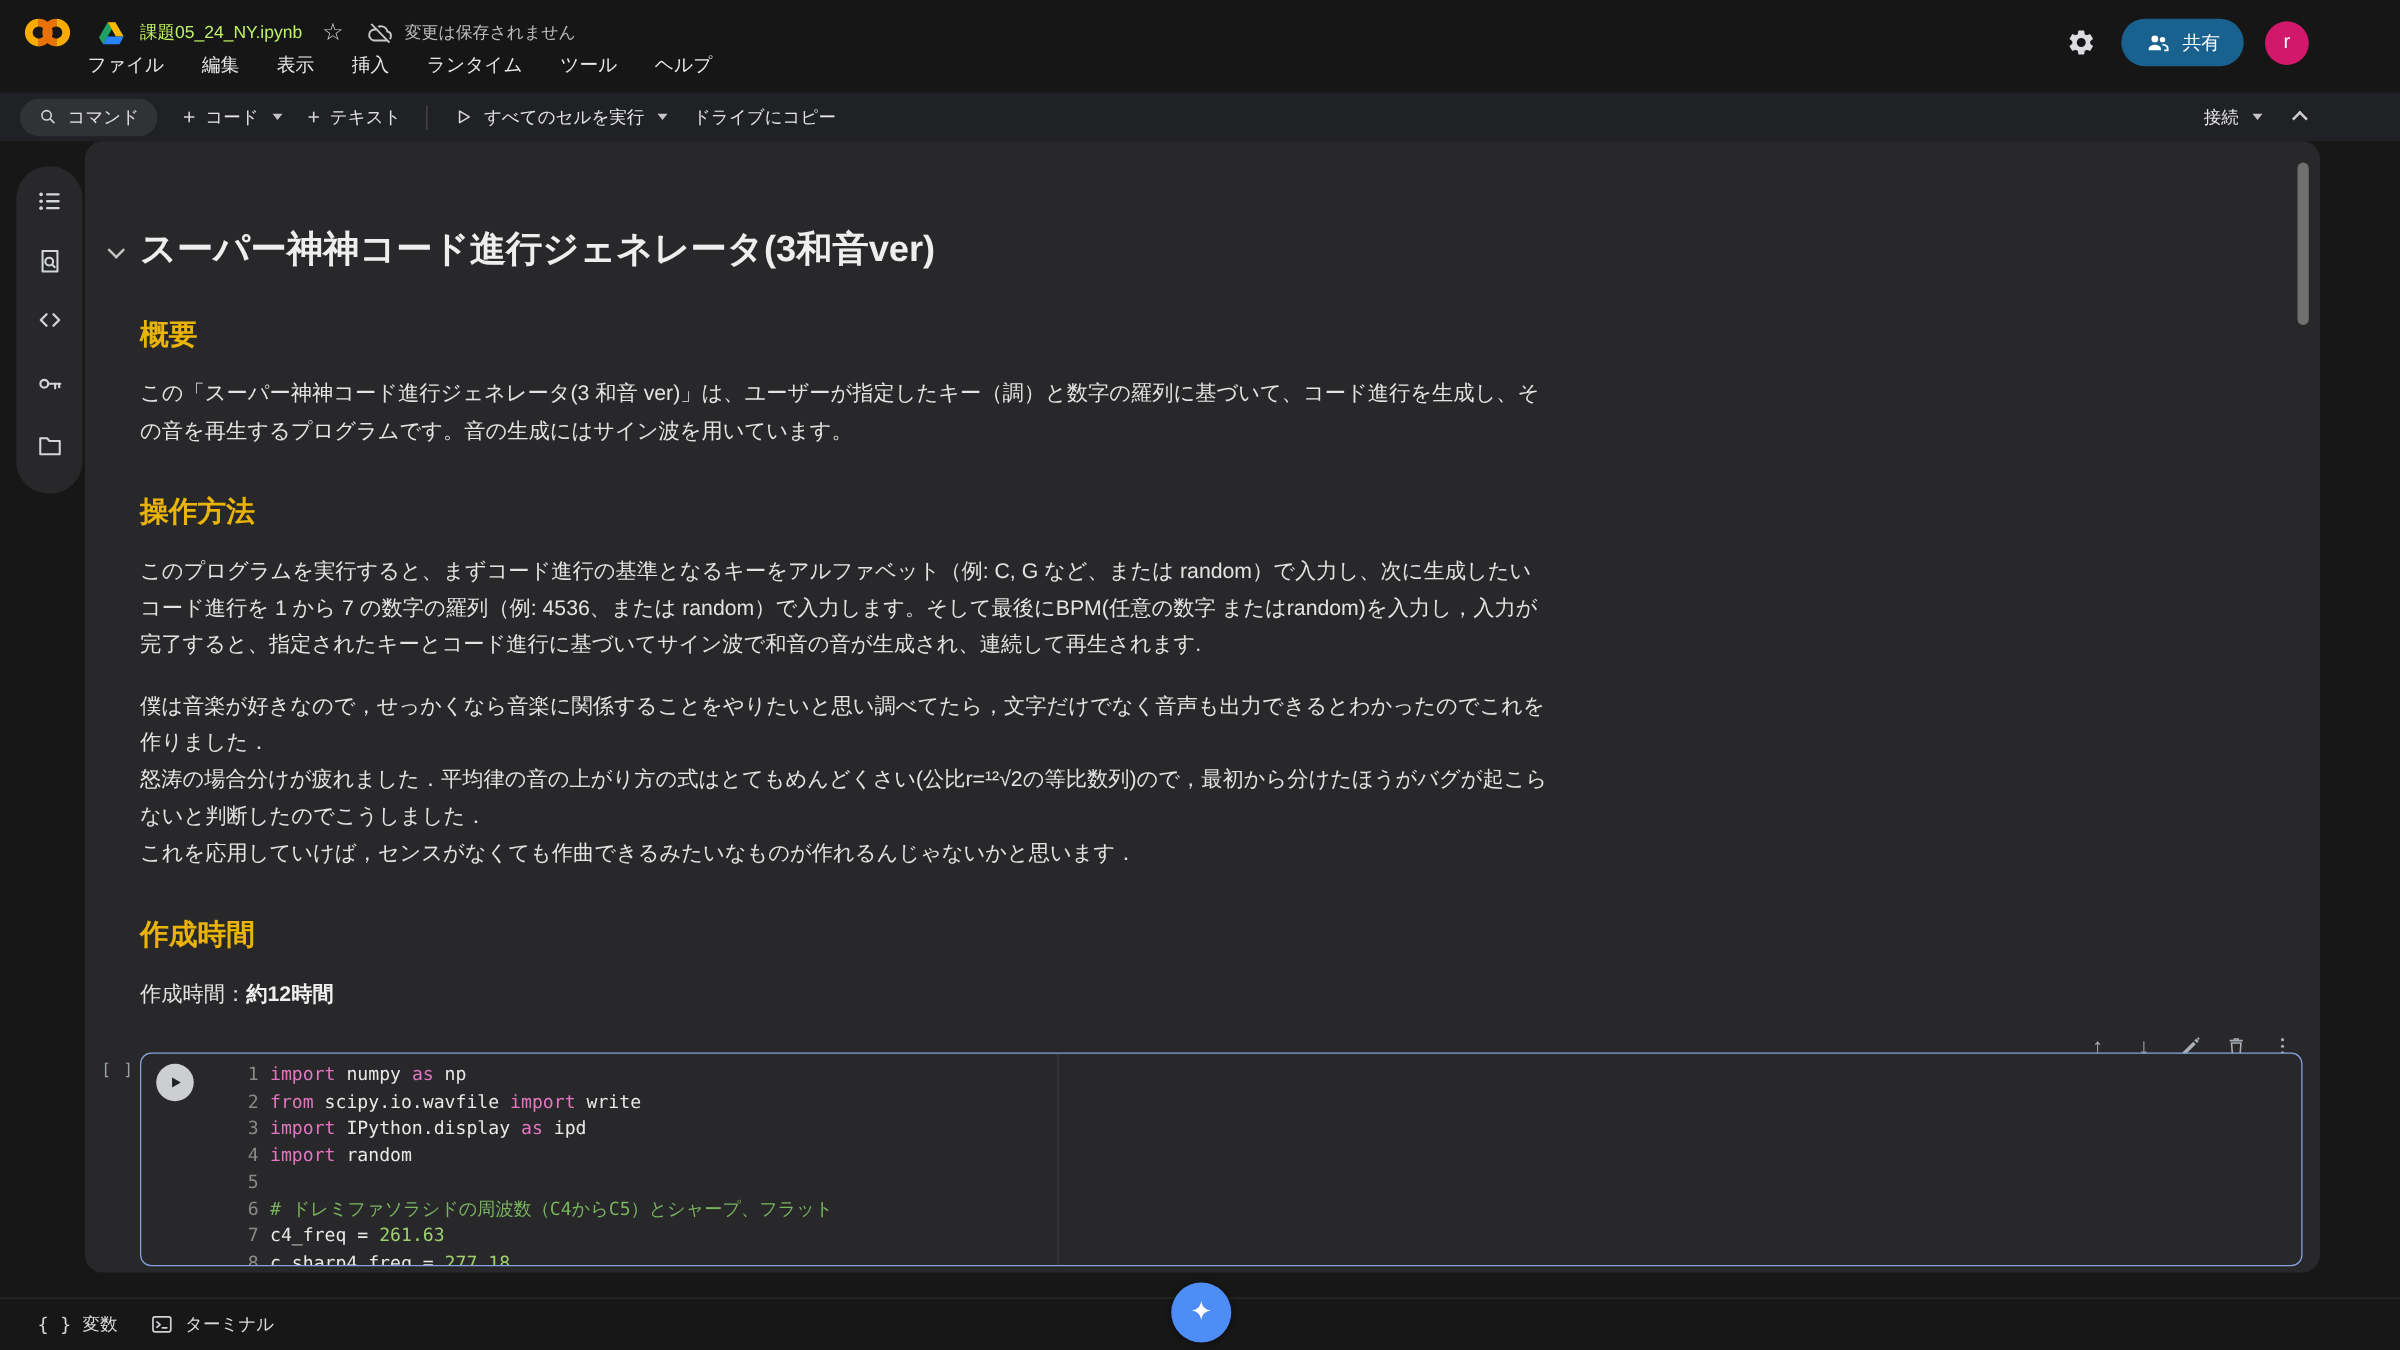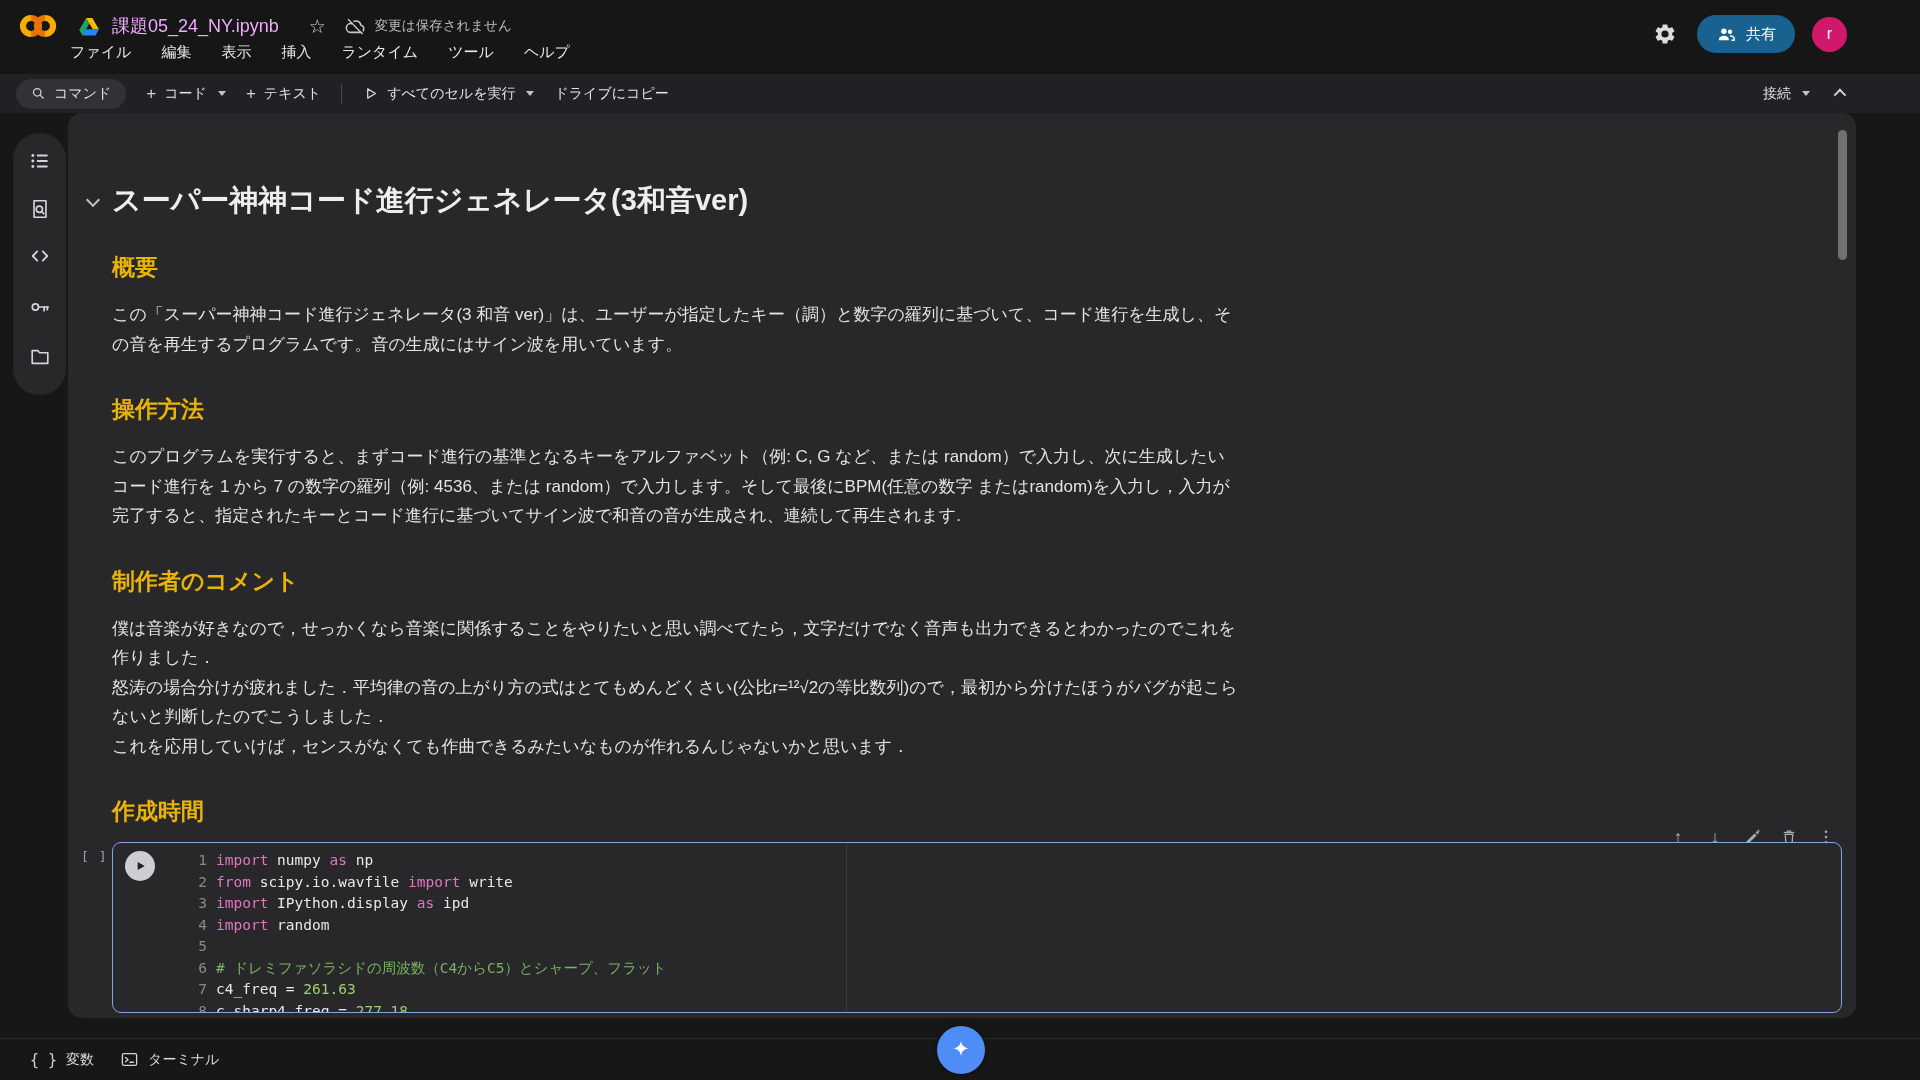--- a/index.html
+++ b/index.html
@@ -11,21 +11,21 @@
     color:#e6e6e6;
     -webkit-font-smoothing:antialiased;
   }
   svg { display:block; }
 
   
   .header { position:absolute; top:0; left:0; right:0; height:74px; background:#161616; }
   .header-row1 { position:absolute; top:8px; left:18px; height:36px; display:flex; align-items:center; }
   .colab-logo { margin-right:20px; }
   .drive-icon { margin-right:12px; }
-  .filename { font-size:18px; color:#f0abfc; margin-right:30px; cursor:text; }
+  .filename { font-size:14px; color:#bef264; margin-right:16px; cursor:text; }
   .star { font-size:19px; color:#d8d8d8; margin-right:18px; line-height:1; }
   .cloud-off { margin-right:9px; }
   .save-status { font-size:13.5px; color:#bcbcbc; }
   .header-row2 { position:absolute; top:43px; left:70px; display:flex; gap:30px; }
   .menu-item { font-size:15px; color:#e8e8e8; cursor:pointer; }
   .header-right { position:absolute; right:73px; top:15px; display:flex; align-items:center; gap:17px; }
   .gear-btn { width:30px; height:30px; display:flex; align-items:center; justify-content:center; cursor:pointer; }
   .share-btn { height:38px; border-radius:19px; background:#19618f; display:flex; align-items:center; gap:9px;
                padding:0 19px; color:#fff; font-size:15px; cursor:pointer; }
   .avatar { width:35px; height:35px; border-radius:50%; background:#d2186b; color:#fff; font-size:16px;
@@ -241,21 +241,20 @@
 
   <div class="md">
     <div class="md-title">スーパー神神コード進行ジェネレータ(3和音ver)</div>
 
     <div class="md-h2 first">概要</div>
     <p class="md-p">この「スーパー神神コード進行ジェネレータ(3 和音 ver)」は、ユーザーが指定したキー（調）と数字の羅列に基づいて、コード進行を生成し、その音を再生するプログラムです。音の生成にはサイン波を用いています。</p>
 
     <div class="md-h2">操作方法</div>
     <p class="md-p">このプログラムを実行すると、まずコード進行の基準となるキーをアルファベット（例: C, G など、または random）で入力し、次に生成したいコード進行を 1 から 7 の数字の羅列（例: 4536、または random）で入力します。そして最後にBPM(任意の数字 またはrandom)を入力し，入力が完了すると、指定されたキーとコード進行に基づいてサイン波で和音の音が生成され、連続して再生されます.</p>
 
-    <div class="md-h2">制作者のコメント</div>
     <div>
       <div class="md-line">僕は音楽が好きなので，せっかくなら音楽に関係することをやりたいと思い調べてたら，文字だけでなく音声も出力できるとわかったのでこれを作りました．</div>
       <div class="md-line">怒涛の場合分けが疲れました．平均律の音の上がり方の式はとてもめんどくさい(公比r=¹²√2の等比数列)ので，最初から分けたほうがバグが起こらないと判断したのでこうしました．</div>
       <div class="md-line">これを応用していけば，センスがなくても作曲できるみたいなものが作れるんじゃないかと思います．</div>
     </div>
 
     <div class="md-h2">作成時間</div>
     <div class="time-line">
       <span>作成時間：</span><b>約12時間</b>
     </div>

